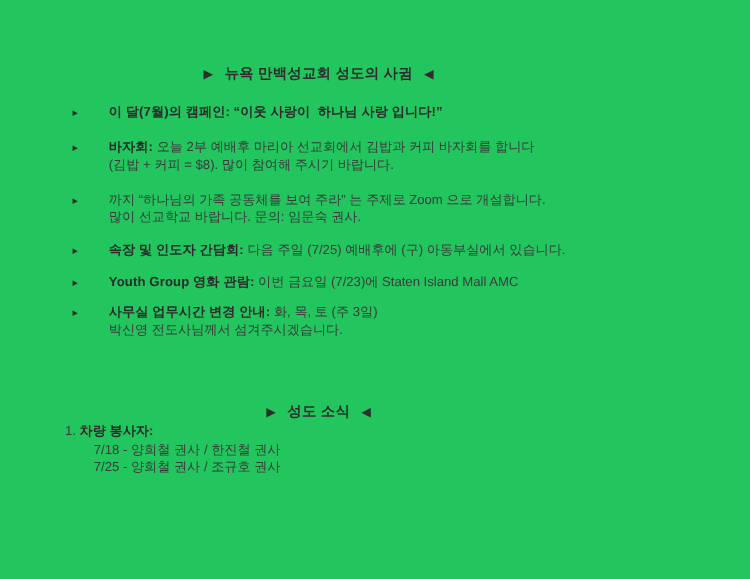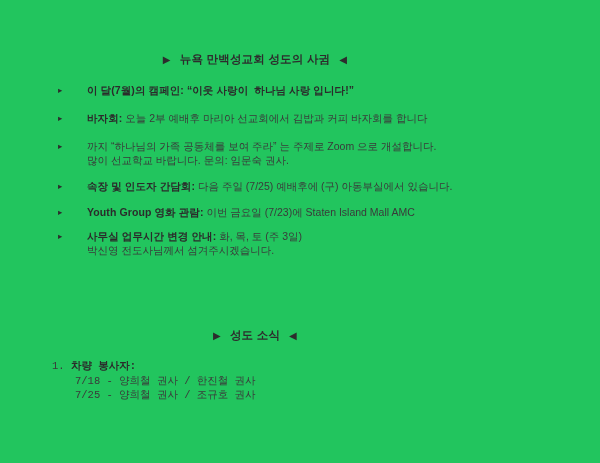--- a/index.html
+++ b/index.html
@@ -52,27 +52,26 @@
   .item-body { flex: 1; margin-left: 15px; }
   .item b {
     font-weight: bold;
     color: #2b2b2b;
     letter-spacing: 0.1px;
   }
   .mt16 { margin-top: 16px; }
   .mt14 { margin-top: 14px; }
   .mt12 { margin-top: 12px; }
   .mt10 { margin-top: 10px; }
-  .news-title { margin-top: 71px; }
+  .news-title { margin-top: 52px; }
   .news-list {
-    margin-top: 16px;
+    margin-top: 0;
     margin-left: 52px;
     font-size: 10.5px;
     line-height: 14.5px;
-    font-family: Liberation Mono, monospace;
   }
   .news-list b {
     font-weight: bold;
     color: #2b2b2b;
   }
   .news-sub { margin-left: 23px; }
 </style>
 </head>
 <body>
 
@@ -94,20 +93,21 @@
       </div>
     </div>
 
     <div class="item mt14">
       <span class="bullet">▸</span>
       <div class="item-body">
         <div>
           <b>바자회:</b>
           <span>오늘 2부 예배후 마리아 선교회에서 김밥과 커피 바자회를 합니다</span>
         </div>
+        <div>(김밥 + 커피 = $8). 많이 참여해 주시기 바랍니다.</div>
       </div>
     </div>
 
     <div class="item mt14">
       <span class="bullet">▸</span>
       <div class="item-body">
         <div>까지 “하나님의 가족 공동체를 보여 주라” 는 주제로 Zoom 으로 개설합니다.</div>
         <div>많이 선교학교 바랍니다. 문의: 임문숙 권사.</div>
       </div>
     </div>

